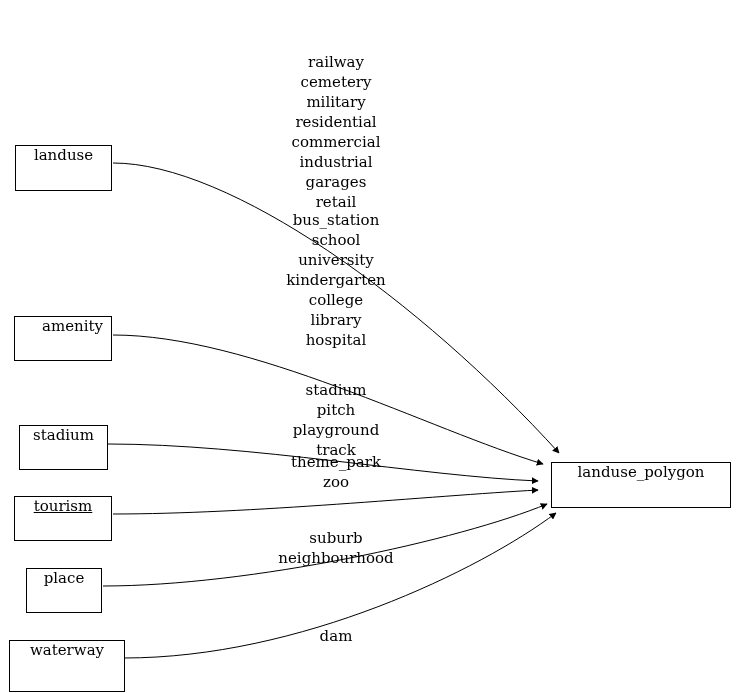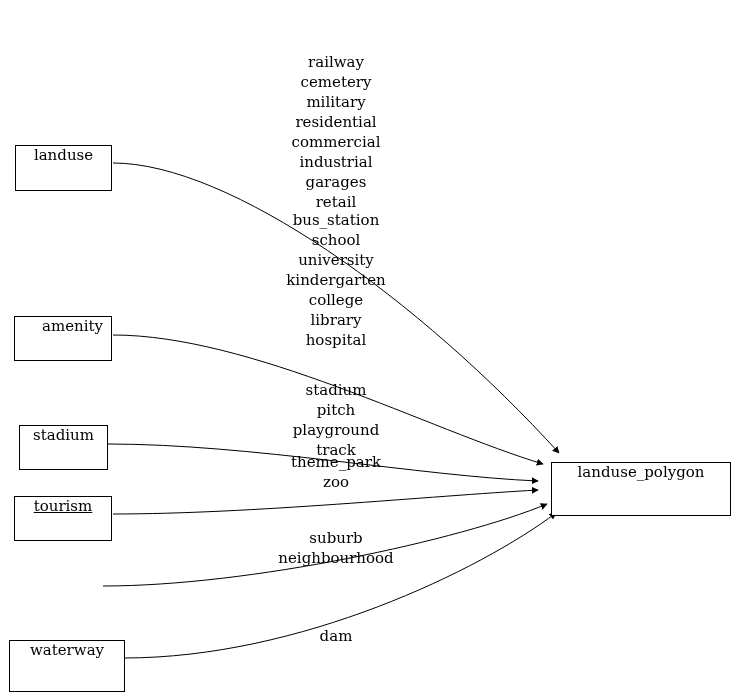--- a/index.html
+++ b/index.html
@@ -78,26 +78,29 @@
   </div>
 
   <div class="node" style="left:19px; top:425px; width:89px; height:45px;">
     <span>stadium</span>
   </div>
 
   <div class="node" style="left:14px; top:496px; width:98px; height:45px;text-decoration:underline;">
     <span>tourism</span>
   </div>
 
+  <div class="node" style="left:26px; top:568px; width:76px; height:45px;">
+    <span>place</span>
+  </div>
 
   <div class="node" style="left:9px; top:640px; width:116px; height:52px;">
     <span>waterway</span>
   </div>
 
-  <div class="node" style="left:551px; top:462px; width:180px; height:54px;">
+  <div class="node" style="left:551px; top:462px; width:180px; height:46px;">
     <span>landuse_polygon</span>
   </div>
 
   <div class="edge-label" style="left:336px; top:4px;margin-top:48px;">railway
 cemetery
 military
 residential
 commercial
 industrial
 garages

